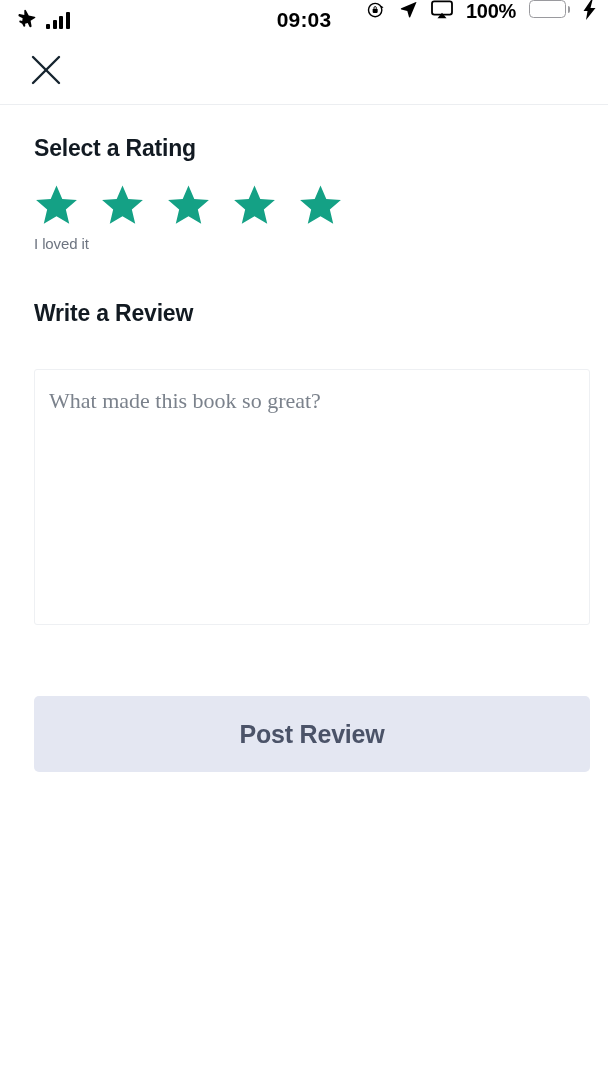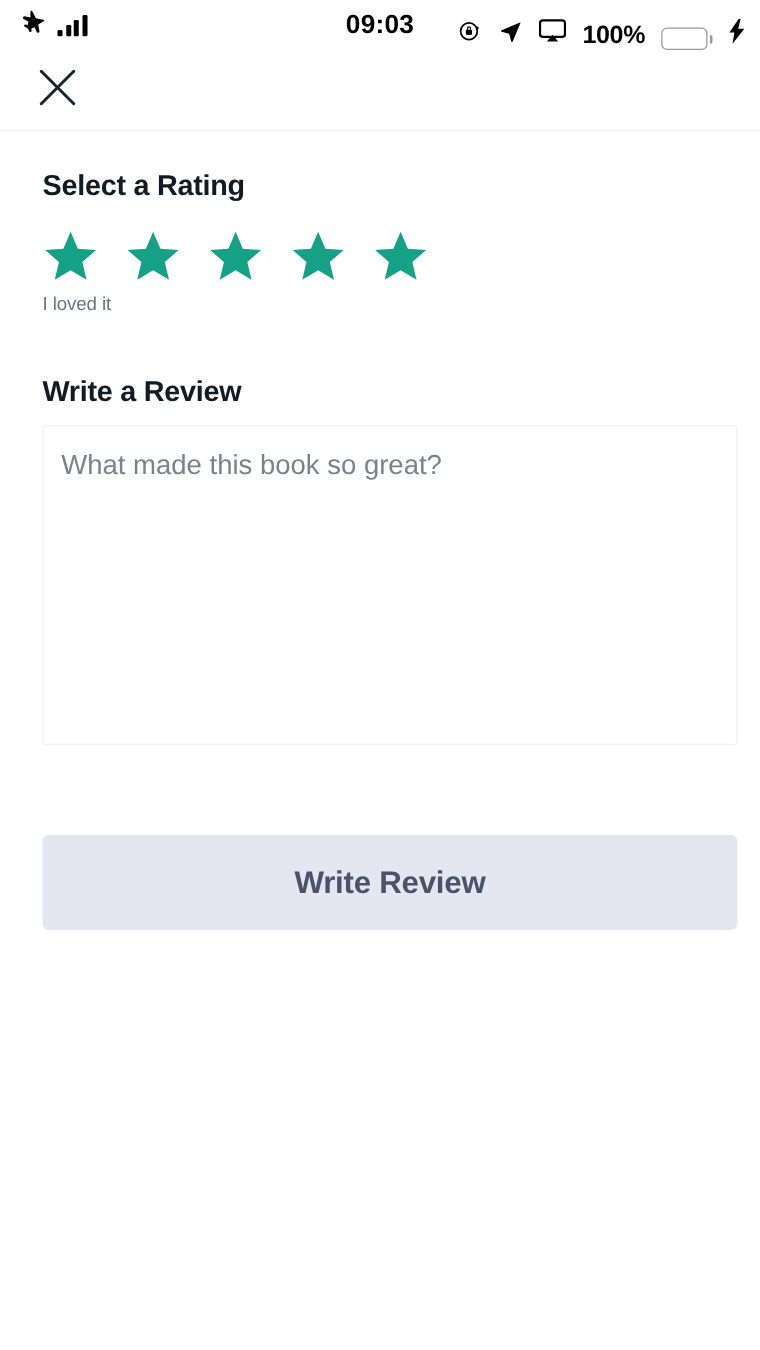--- a/index.html
+++ b/index.html
@@ -22,21 +22,21 @@
     position:absolute; left:0; right:0; top:0; height:40px;
     display:flex; align-items:center; justify-content:center;
     pointer-events:none;
   }
   .sb-time {
     font-size:21px; font-weight:bold; color:#000;
     letter-spacing:0.2px; font-family:"Liberation Sans", sans-serif;
   }
   .sb-right {
     position:absolute; right:12px; top:0; height:40px;
-    display:flex; align-items:flex-end; gap:13px;
+    display:flex; align-items:flex-start; gap:13px;
   }
   .sb-pct { font-size:20px; font-weight:bold; color:#000; letter-spacing:-0.3px; }
 
   
   .bars { display:flex; align-items:flex-end; gap:2.5px; height:17px; }
   .bars i { display:block; width:4px; background:#000; border-radius:1px; }
   .bars i:nth-child(1){ height:5px; }
   .bars i:nth-child(2){ height:9px; }
   .bars i:nth-child(3){ height:13px; }
   .bars i:nth-child(4){ height:17px; }
@@ -83,28 +83,28 @@
   .star { width:45px; height:43px; display:block; cursor:pointer; }
 
   .rating-label {
     margin-top:8px; font-size:15px; color:#6d7480;
     font-weight:400; letter-spacing:-0.1px;
   }
 
   .sec-review { margin-top:48px; }
 
   .review-box {
-    margin-top:13px;
+    margin-top:42px;
     width:556px; height:256px;
     border:1px solid #eef0f3;
     border-radius:3px;
     background:#fff;
     padding:17px 14px;
     font-size:22px; color:#7b828c;
-    font-family:Liberation Sans, sans-serif;
+    font-family:Liberation Serif, serif;
     resize:none; outline:none;
     line-height:1.3;
   }
   .review-box::placeholder { color:#7b828c; opacity:1; }
 
   .post-btn {
     margin-top:67px;
     width:556px; height:76px;
     background:#e4e7f2; border:none; border-radius:5px;
     font-family:"Liberation Sans", sans-serif;
@@ -207,16 +207,16 @@
 
       <div class="rating-label">I loved it</div>
     </div>
 
     <div class="sec-review">
       <div class="section-head">Write a Review</div>
 
       <textarea class="review-box" placeholder="What made this book so great?" style=""></textarea>
     </div>
 
-    <button class="post-btn" style="background: rgb(228, 231, 242); color: rgb(75, 83, 104);">Write Review</button>
+    <button class="post-btn" style="background: rgb(228, 231, 242); color: rgb(75, 83, 104);">Post Review</button>
 
   </div>
 </div>
 
 </body></html>

